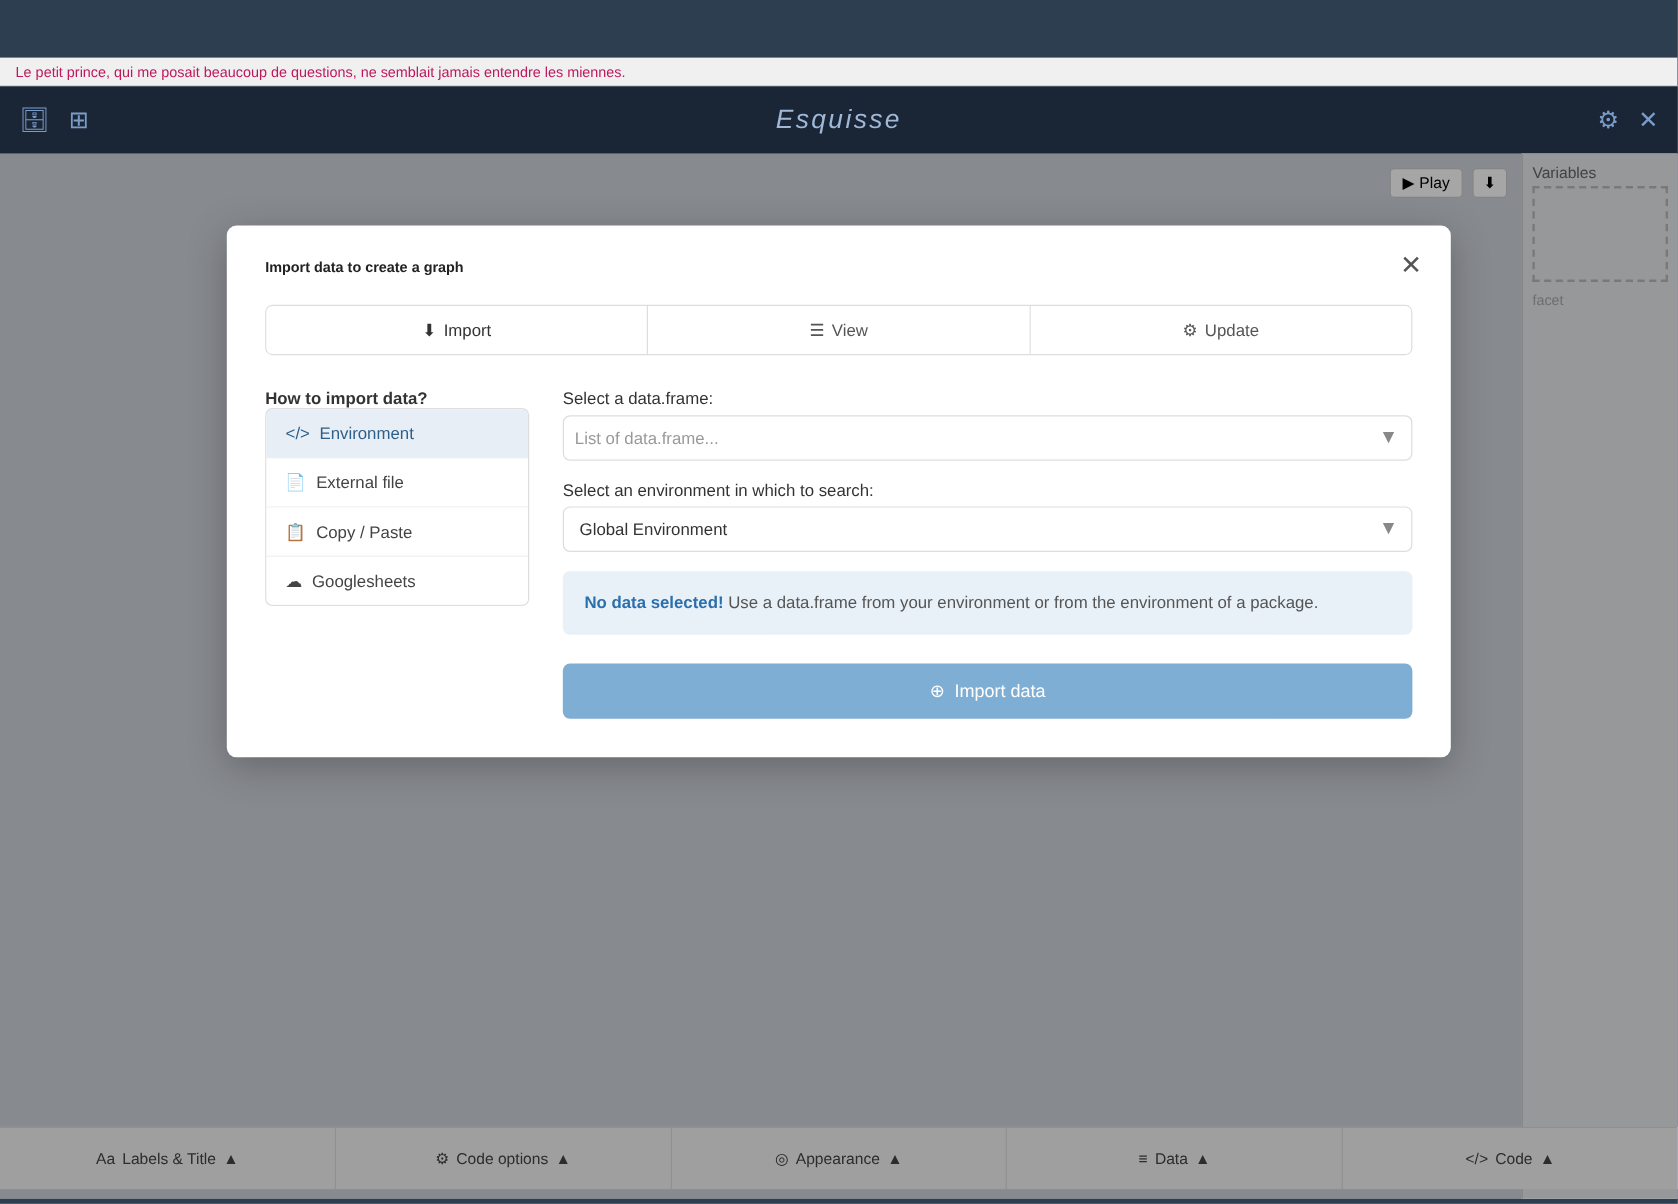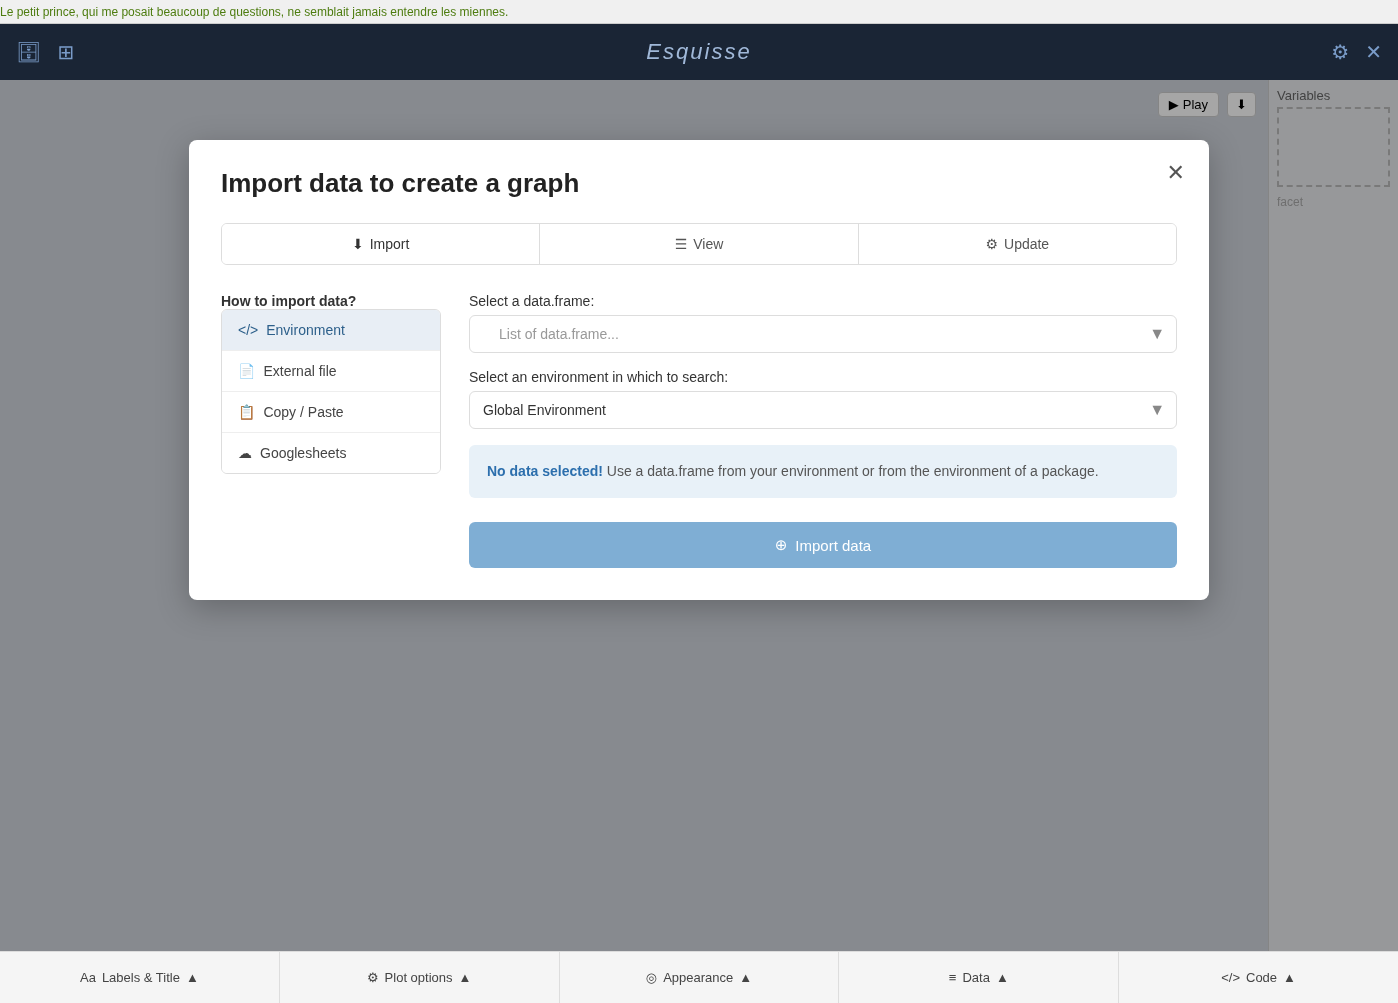--- a/index.html
+++ b/index.html
@@ -13,23 +13,24 @@
     }
 
     
     .ticker-bar {
       width: 100%;
       height: 24px;
       background: #f0f0f0;
       border-bottom: 1px solid #ccc;
       display: flex;
       align-items: center;
-      padding: 0 0;
+      padding: 0 13px;
       font-size: 12px;
-      color: #4d7c0f;
+      color: #be185d;
+      margin-top: 48px;
     }
 
     
     .app-header {
       width: 100%;
       height: 56px;
       background: #1a2535;
       display: flex;
       align-items: center;
       justify-content: space-between;
@@ -163,21 +164,21 @@
 
     
     .bottom-toolbar {
       width: 100%;
       height: 52px;
       background: #f5f5f5;
       border-top: 1px solid #ddd;
       display: flex;
       align-items: center;
       position: absolute;
-      bottom: 0;
+      bottom: 12px;
     }
     .bottom-toolbar-item {
       flex: 1;
       display: flex;
       align-items: center;
       justify-content: center;
       gap: 6px;
       height: 100%;
       border-right: 1px solid #ddd;
       cursor: pointer;
@@ -204,21 +205,21 @@
     
     .modal {
       background: white;
       border-radius: 8px;
       width: 1020px;
       padding: 28px 32px 32px;
       position: relative;
       box-shadow: 0 8px 32px rgba(0,0,0,0.25);
     }
     .modal-title {
-      font-size: 26px;
+      font-size: 12px;
       font-weight: 600;
       color: #222;
       margin-bottom: 24px;
     }
     .modal-close {
       position: absolute;
       top: 20px;
       right: 24px;
       background: none;
       border: none;
@@ -454,21 +455,21 @@
 
         <div class="import-form">
 
           <div>
             <div class="form-section-label">Select a data.frame:</div>
             <div class="select-wrapper">
               <select>
                 <option value="" disabled="" selected=""></option>
               </select>
               <span class="chevron">▼</span>
-              <div style="position:absolute;top:0;left:0;width:100%;height:100%;display:flex;align-items:center;padding-left:30px;pointer-events:none;color:#999;font-size:14px;">List of data.frame...</div>
+              <div style="position:absolute;top:0;left:0;width:100%;height:100%;display:flex;align-items:center;padding-left:10px;pointer-events:none;color:#999;font-size:14px;">List of data.frame...</div>
             </div>
           </div>
 
           <div>
             <div class="form-section-label">Select an environment in which to search:</div>
             <div class="select-wrapper select-active">
               <select>
                 <option value="global" selected=""></option>
               </select>
               <span class="chevron">▼</span>
@@ -491,21 +492,21 @@
 </div>
 
 <div class="bottom-toolbar">
   <div class="bottom-toolbar-item">
     <span>Aa</span>
     <span>Labels &amp; Title</span>
     <span>▲</span>
   </div>
   <div class="bottom-toolbar-item">
     <span>⚙</span>
-    <span>Plot options</span>
+    <span>Code options</span>
     <span>▲</span>
   </div>
   <div class="bottom-toolbar-item">
     <span>◎</span>
     <span>Appearance</span>
     <span>▲</span>
   </div>
   <div class="bottom-toolbar-item">
     <span>≡</span>
     <span>Data</span>

